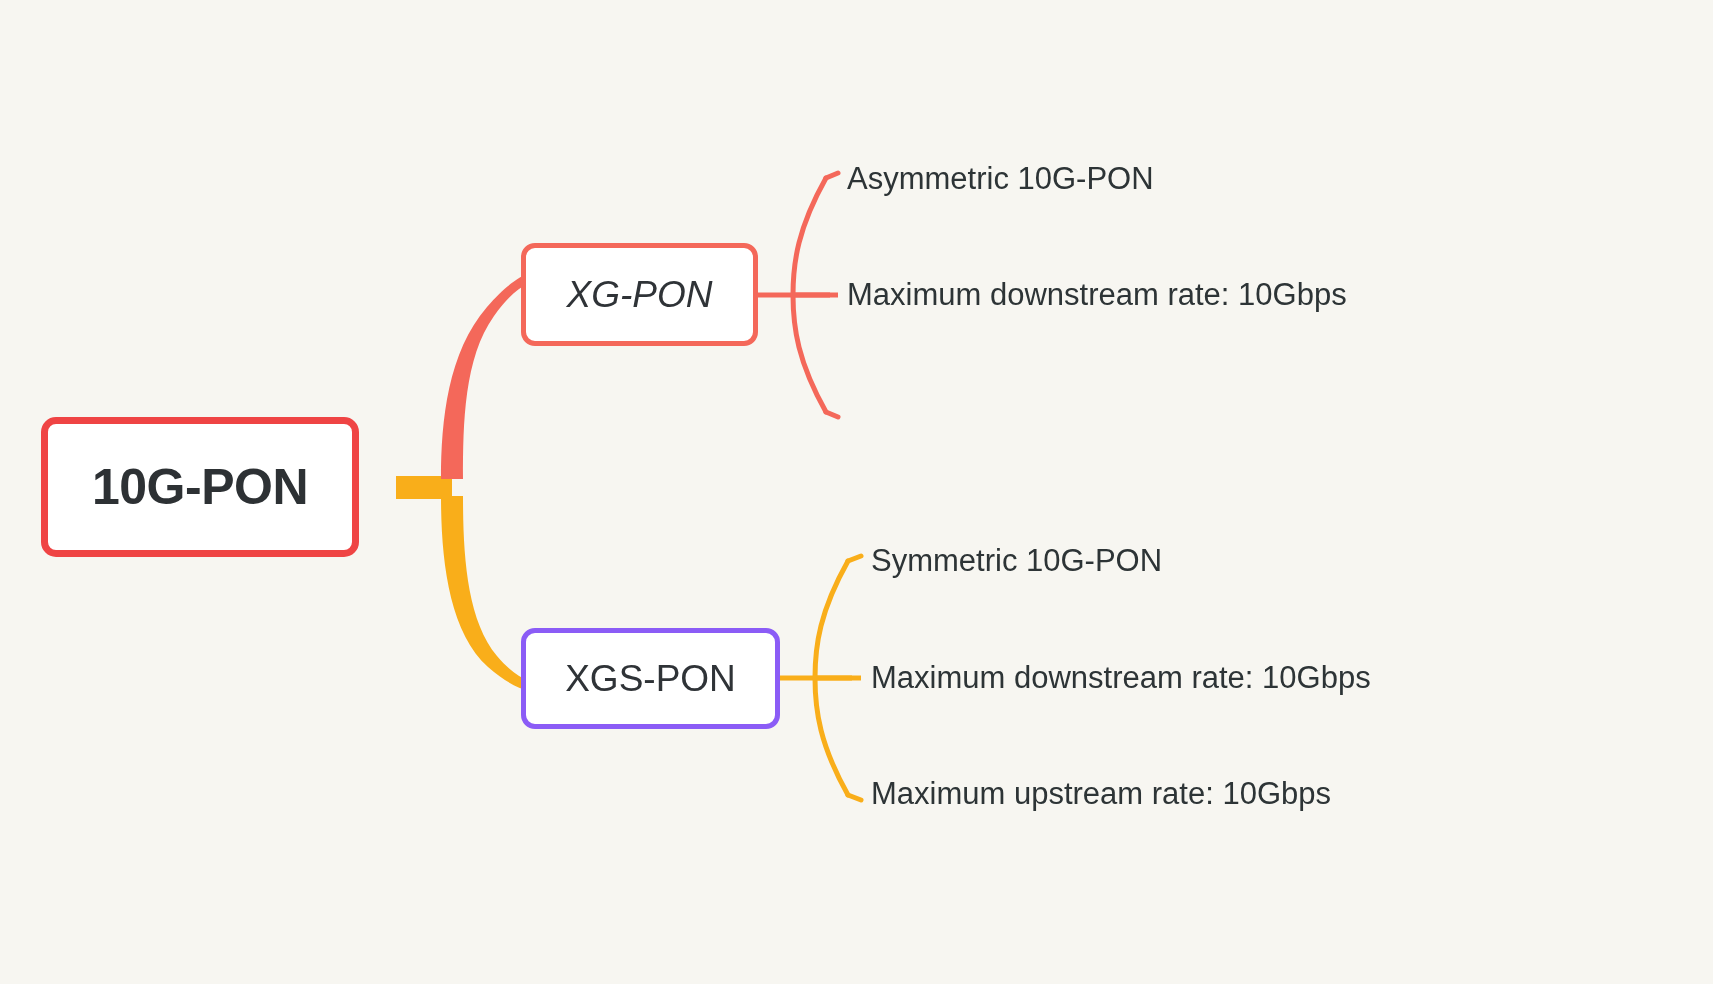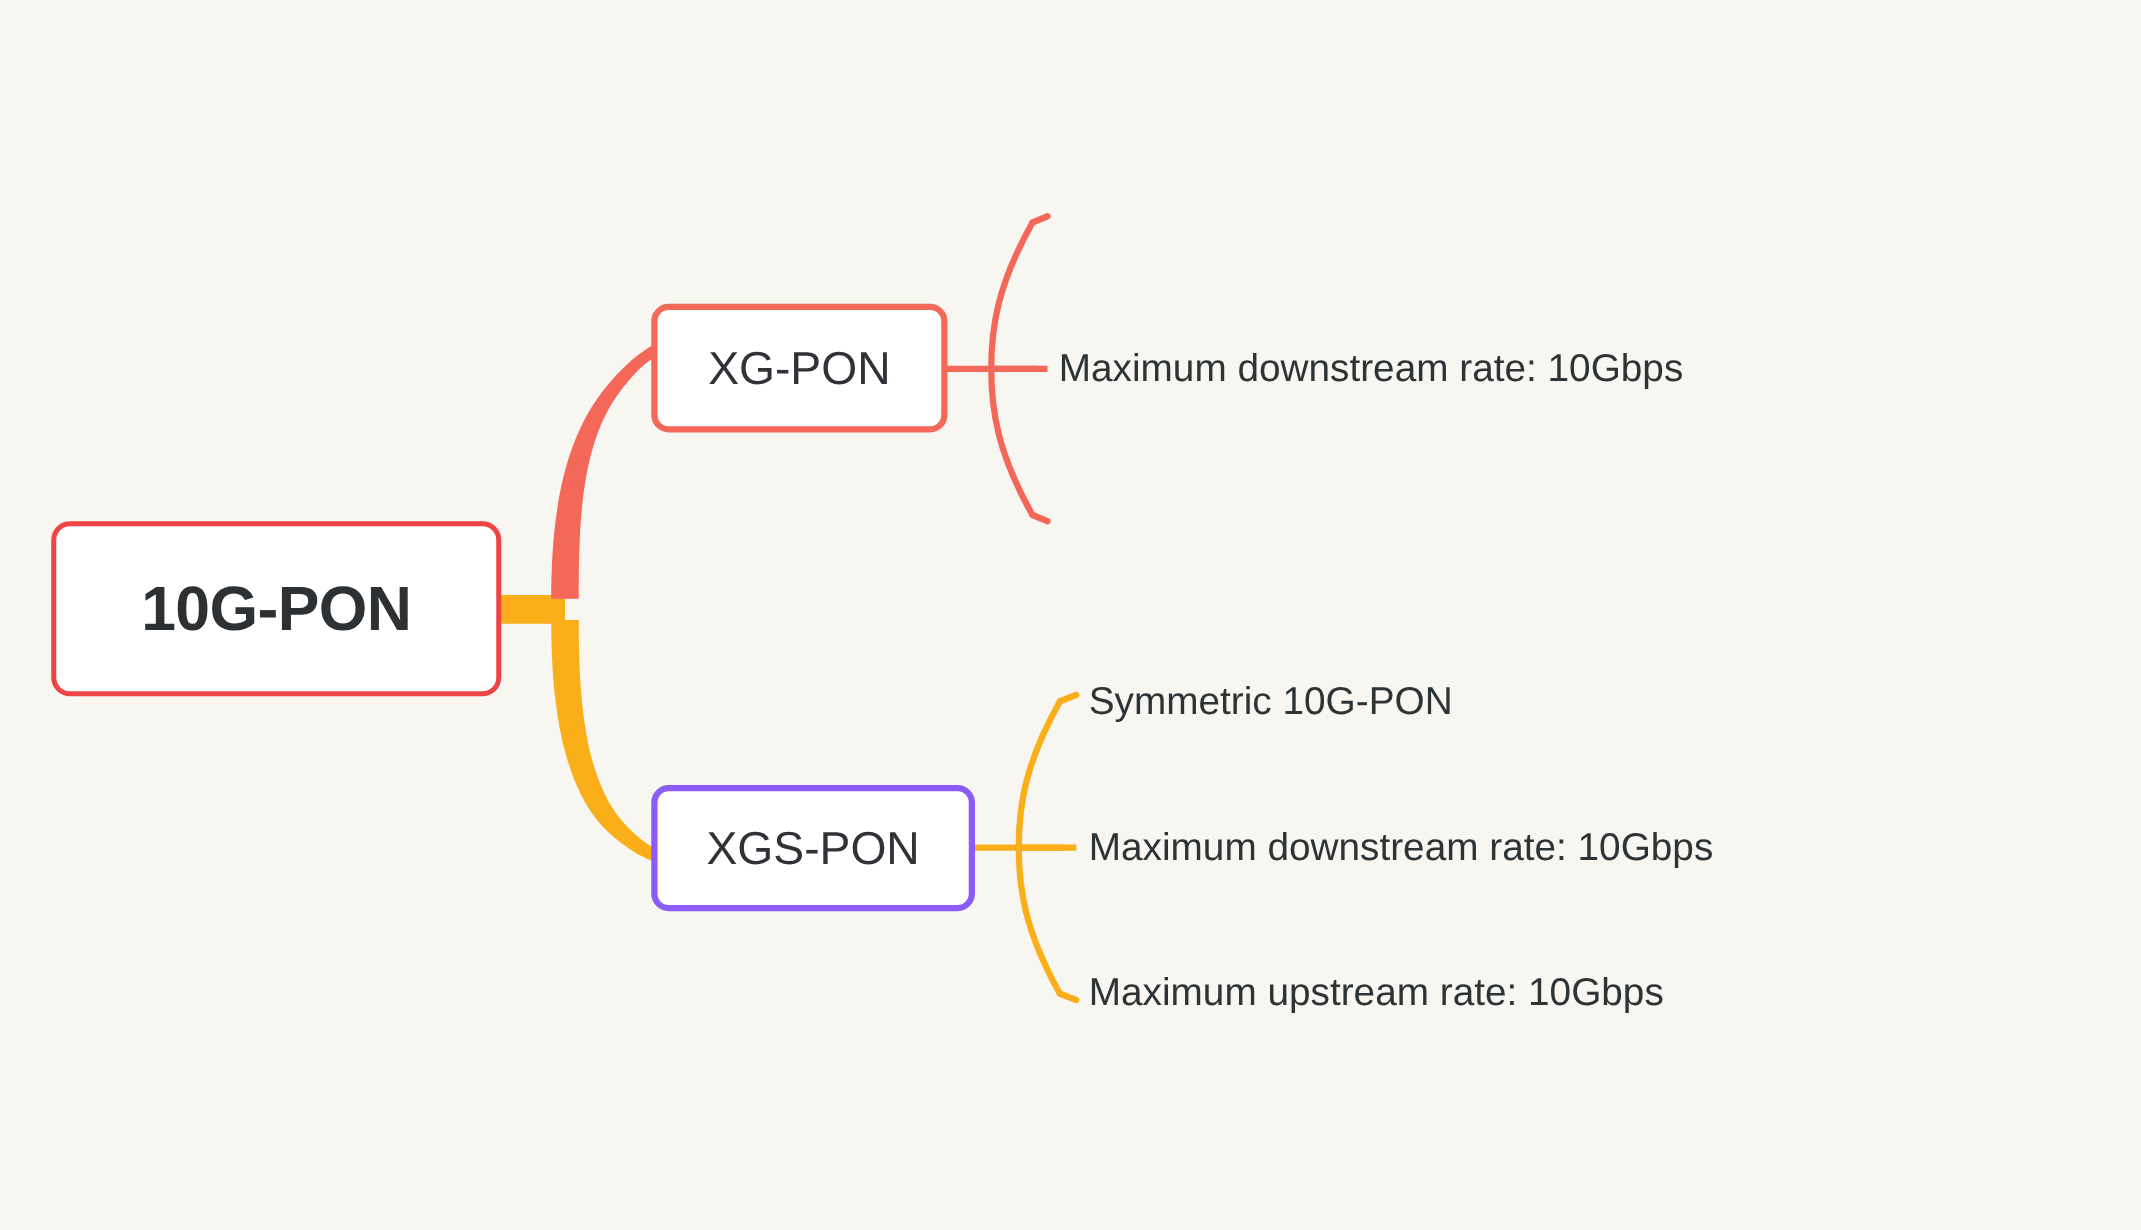--- a/index.html
+++ b/index.html
@@ -41,40 +41,41 @@
     display: flex;
     align-items: center;
     justify-content: center;
     color: #2f3337;
     white-space: nowrap;
   }
 
   #root-node {
     left: 41px;
     top: 417px;
-    width: 360px;
+    width: 318px;
     height: 140px;
-    border: 4px solid #ef4444;
+    border: 7px solid #ef4444;
     border-radius: 15px;
     font-size: 50px;
     font-weight: bold;
     letter-spacing: -0.5px;
     color: #2d3134;
   }
 
   #branch-node-xgpon {
     left: 521px;
     top: 243px;
     width: 237px;
     height: 103px;
     border: 5px solid #f4685a;
     border-radius: 14px;
     font-size: 37px;
     font-weight: normal;
     color: #2f3337;
+    font-style: italic;
   }
 
   #branch-node-xgspon {
     left: 521px;
     top: 628px;
     width: 259px;
     height: 101px;
     border: 5px solid #8b5cf6;
     border-radius: 14px;
     font-size: 37px;
@@ -146,20 +147,21 @@
     <path d="M 848 795 L 861 800" stroke="#f9ae1a" stroke-width="5" fill="none" stroke-linecap="round"></path>
     <path d="M 815 678 L 861 678" stroke="#f9ae1a" stroke-width="5" fill="none" stroke-linecap="butt"></path>
   </svg>
 
   <div class="node" id="root-node">10G-PON</div>
 
   <div class="node" id="branch-node-xgpon">XG-PON</div>
 
   <div class="node" id="branch-node-xgspon">XGS-PON</div>
 
+  <div class="leaf" id="leaf-r1">Asymmetric 10G-PON</div>
 
   <div class="leaf" id="leaf-r2">Maximum downstream rate: 10Gbps</div>
 
 
   <div class="leaf" id="leaf-o1">Symmetric 10G-PON</div>
 
   <div class="leaf" id="leaf-o2">Maximum downstream rate: 10Gbps</div>
 
   <div class="leaf" id="leaf-o3">Maximum upstream rate: 10Gbps</div>
 

